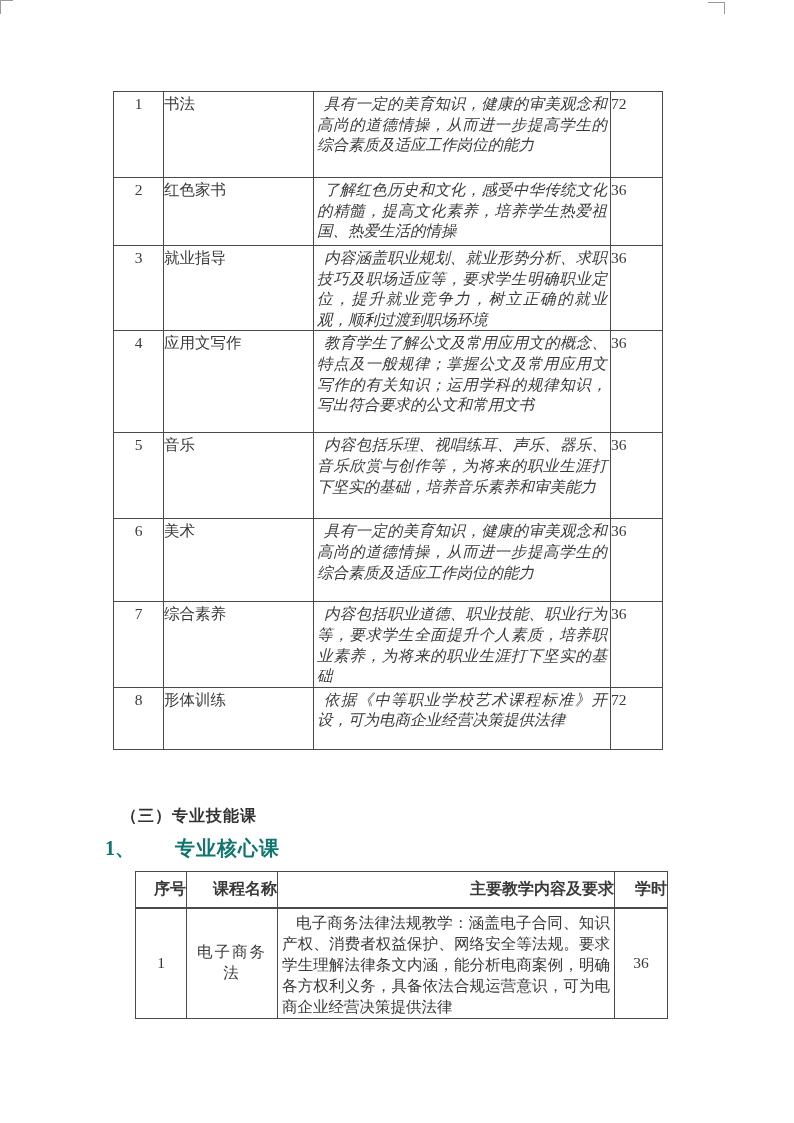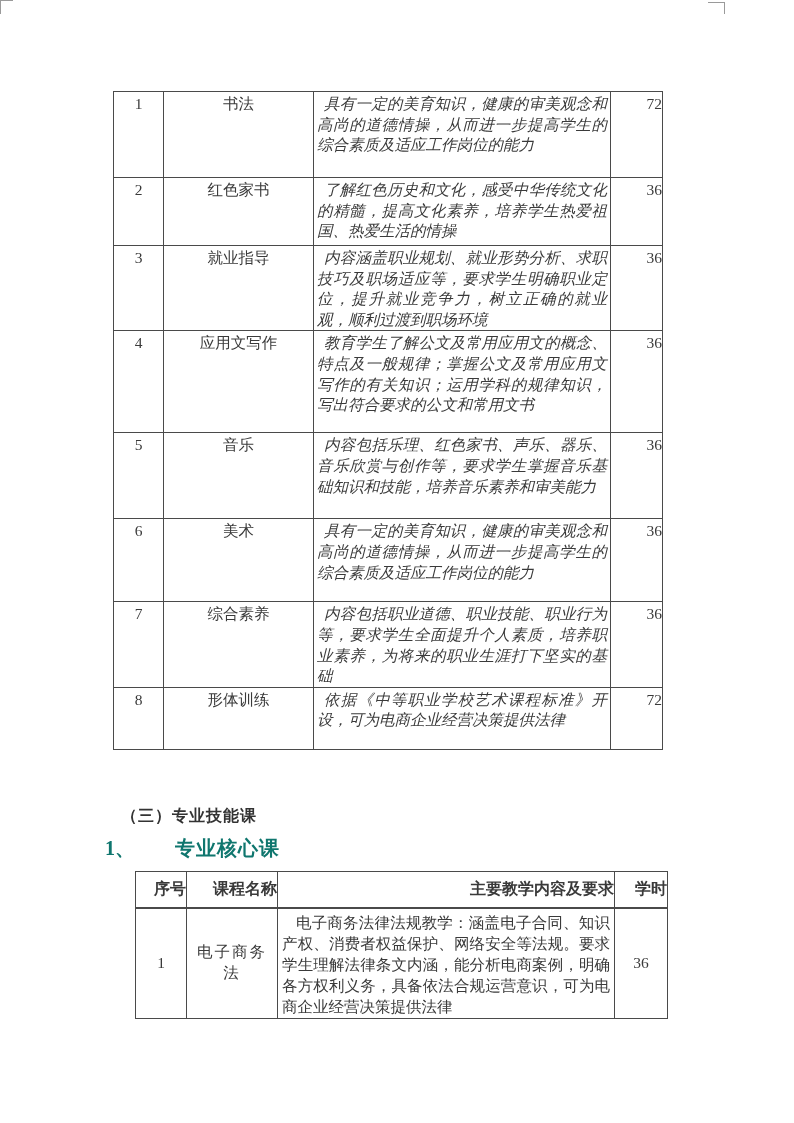--- a/index.html
+++ b/index.html
@@ -36,28 +36,28 @@
     border: 1.5px solid #4a4a4a;
     font-size: 15.5px;
     line-height: 20.6px;
     color: #3a3a3a;
     overflow: hidden;
   }
   
   .tbl1 { left: 113px; top: 91px; width: 549px; }
   .tbl1 td { vertical-align: top; }
   .tbl1 .c-no    { text-align: center; padding-top: 2px; }
-  .tbl1 .c-name  { text-align: center; padding-top: 2px; }
+  .tbl1 .c-name  { padding-top: 2px; }
   .tbl1 .c-desc  {
     text-align: justify;
     padding: 2px 3px 0 3px;
     text-indent: 0.45em;
     font-style: italic;
   }
-  .tbl1 .c-hours { text-align: right; padding-top: 2px; }
+  .tbl1 .c-hours { text-align: left; padding-top: 2px; }
   
   .section-heading {
     position: absolute; left: 121px; top: 806px;
     font-size: 16px; font-weight: bold; color: #333;
     letter-spacing: 1px;
   }
   .subsection-heading {
     position: absolute; left: 105px; top: 835px;
     font-size: 20px; font-weight: bold; color: #0f766e;
   }
@@ -124,21 +124,21 @@
       </tr>
       <tr style="height:102px">
         <td class="c-no">4</td>
         <td class="c-name">应用文写作</td>
         <td class="c-desc">教育学生了解公文及常用应用文的概念、特点及一般规律；掌握公文及常用应用文写作的有关知识；运用学科的规律知识，写出符合要求的公文和常用文书</td>
         <td class="c-hours">36</td>
       </tr>
       <tr style="height:86px">
         <td class="c-no">5</td>
         <td class="c-name">音乐</td>
-        <td class="c-desc">内容包括乐理、红色家书、声乐、器乐、音乐欣赏与创作等，要求学生掌握音乐基础知识和技能，培养音乐素养和审美能力</td>
+        <td class="c-desc">内容包括乐理、视唱练耳、声乐、器乐、音乐欣赏与创作等，为将来的职业生涯打下坚实的基础，培养音乐素养和审美能力</td>
         <td class="c-hours">36</td>
       </tr>
       <tr style="height:83px">
         <td class="c-no">6</td>
         <td class="c-name">美术</td>
         <td class="c-desc">具有一定的美育知识，健康的审美观念和高尚的道德情操，从而进一步提高学生的综合素质及适应工作岗位的能力</td>
         <td class="c-hours">36</td>
       </tr>
       <tr style="height:85px">
         <td class="c-no">7</td>

